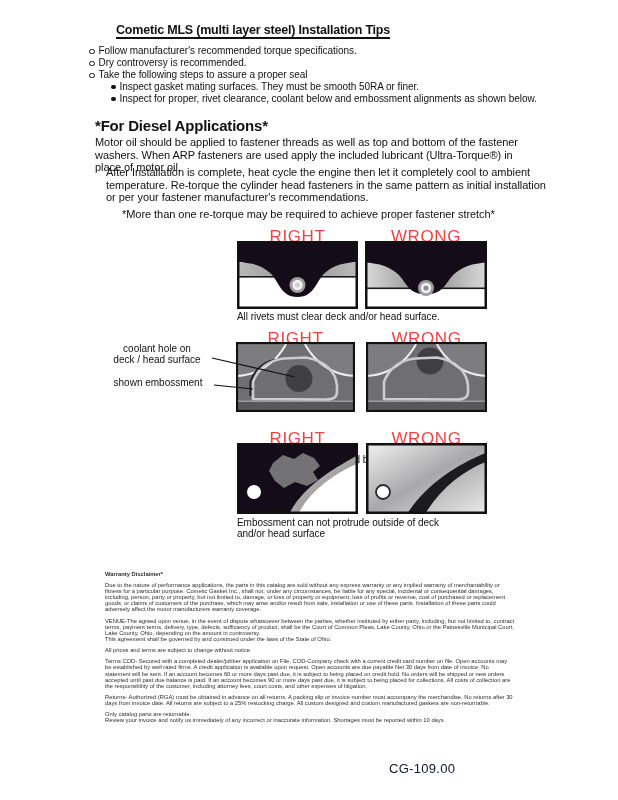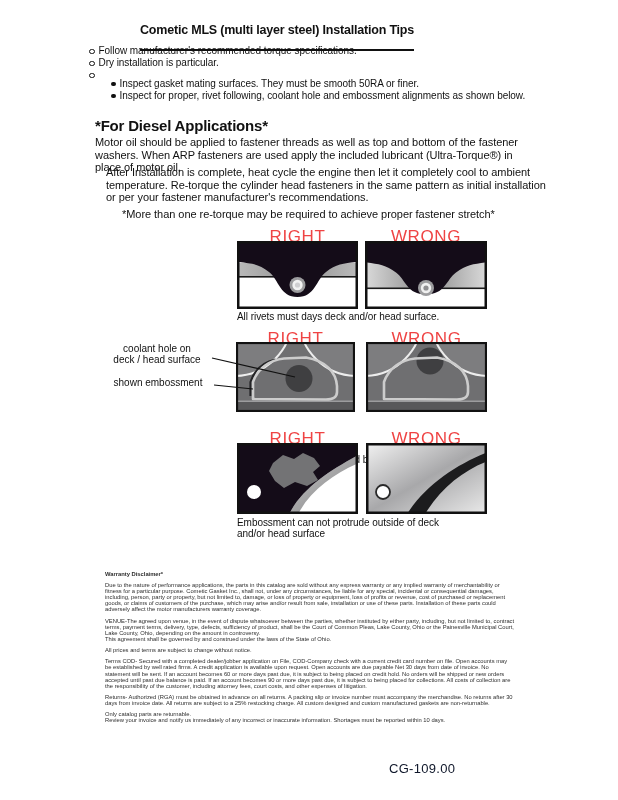--- a/index.html
+++ b/index.html
@@ -4,21 +4,21 @@
 <style>
   html,body{margin:0;padding:0;background:#fff;}
   .page{
     position:relative;width:618px;height:800px;background:#ffffff;overflow:hidden;
     font-family:"Liberation Sans",sans-serif;color:#111;
   }
   .abs{position:absolute;}
   
   .doc-title{
     left:116px;top:23px;font-size:12.5px;font-weight:bold;letter-spacing:-0.2px;
-    border-bottom:2px solid #111;padding-bottom:12px;margin-left:24px;
+    border-bottom:2px solid #111;padding-bottom:0;
   }
   
   .bullets{left:89px;top:45px;width:452px;font-size:10px;line-height:12px;letter-spacing:-0.05px;}
   .b-row{display:flex;align-items:flex-start;}
   .b-row.sub{padding-left:22px;}
   .b-open{flex:0 0 auto;width:3.5px;height:3.5px;border:1px solid #111;border-radius:50%;margin:3.5px 4px 0 0;}
   .b-dot{flex:0 0 auto;width:4.5px;height:4.5px;background:#111;border-radius:50%;margin:3.5px 4px 0 0;}
   
   .diesel-heading{left:95px;top:117px;font-size:15px;font-weight:bold;letter-spacing:-0.2px;}
   .body-p{font-size:11px;line-height:12.6px;letter-spacing:-0.05px;width:442px;}
@@ -44,32 +44,33 @@
 
   <div class="abs doc-title">Cometic MLS (multi layer steel) Installation Tips</div>
 
   <div class="abs bullets">
     <div class="b-row">
       <span class="b-open"></span>
       <span>Follow manufacturer's recommended torque specifications.</span>
     </div>
     <div class="b-row">
       <span class="b-open"></span>
-      <span>Dry installation is particular.</span>
+      <span>Dry controversy is recommended.</span>
     </div>
     <div class="b-row">
       <span class="b-open"></span>
+      <span>Take the following steps to assure a proper seal</span>
     </div>
     <div class="b-row sub">
       <span class="b-dot"></span>
       <span>Inspect gasket mating surfaces.  They must be smooth 50RA or finer.</span>
     </div>
     <div class="b-row sub">
       <span class="b-dot"></span>
-      <span>Inspect for proper, rivet following, coolant hole and embossment alignments as shown below.</span>
+      <span>Inspect for proper, rivet clearance, coolant below and embossment alignments as shown below.</span>
     </div>
   </div>
 
   <div class="abs diesel-heading">*For Diesel Applications*</div>
   <div class="abs body-p p1">Motor oil should be applied to fastener threads as well as top and bottom of the fastener washers. When ARP fasteners are used apply the included lubricant (Ultra-Torque®) in place of motor oil.</div>
   <div class="abs body-p p2">After Installation is complete, heat cycle the engine then let it completely cool to ambient temperature. Re-torque the cylinder head fasteners in the same pattern as initial installation or per your fastener manufacturer's recommendations.</div>
   <div class="abs body-p p3">*More than one re-torque may be required to achieve proper fastener stretch*</div>
 
   <div class="abs dlabel" style="left:237px;top:227px;width:121px;">RIGHT</div>
   <div class="abs dlabel" style="left:365px;top:227px;width:122px;">WRONG</div>
@@ -103,21 +104,21 @@
     <rect x="1.5" y="1.5" width="119" height="65" fill="#ffffff"></rect>
     <rect x="1.5" y="22" width="119" height="25" fill="url(#g1w)"></rect>
     <rect x="1.5" y="46.5" width="119" height="1.6" fill="#1a1a1a"></rect>
     <path d="M1.5,1.5 H120.5 V21.5 C108,23 101,24 91,31.5 C81,39 80,53.5 61,53.5 C42,53.5 41,39 31,31.5 C21,24 14,23 1.5,21.5 Z" fill="#140c18"></path>
     <circle cx="61" cy="47" r="8" fill="#9c9c9e"></circle>
     <circle cx="61" cy="47" r="5.2" fill="#f0f0f0"></circle>
     <circle cx="61" cy="47" r="2.6" fill="#8e8e90"></circle>
     <rect x="1.25" y="1.25" width="119.5" height="65.5" fill="none" stroke="#111" stroke-width="2.5"></rect>
   </svg>
 
-  <div class="abs dcaption" style="left:237px;top:311px;">All rivets must days deck and/or head surface.</div>
+  <div class="abs dcaption" style="left:237px;top:311px;">All rivets must clear deck and/or head surface.</div>
 
   <div class="abs dlabel" style="left:236px;top:329px;width:119px;">RIGHT</div>
   <div class="abs dlabel" style="left:366px;top:329px;width:121px;">WRONG</div>
 
   <div class="abs side-label" style="left:104px;top:343px;width:106px;">coolant hole on
 deck / head surface</div>
   <div class="abs side-label" style="left:104px;top:377px;width:108px;">shown embossment</div>
 
   <svg class="abs" style="left:236px;top:342px;" width="119" height="70" viewBox="0 0 119 70">
     <rect x="1" y="1" width="117" height="68" fill="#6f6f71"></rect>

